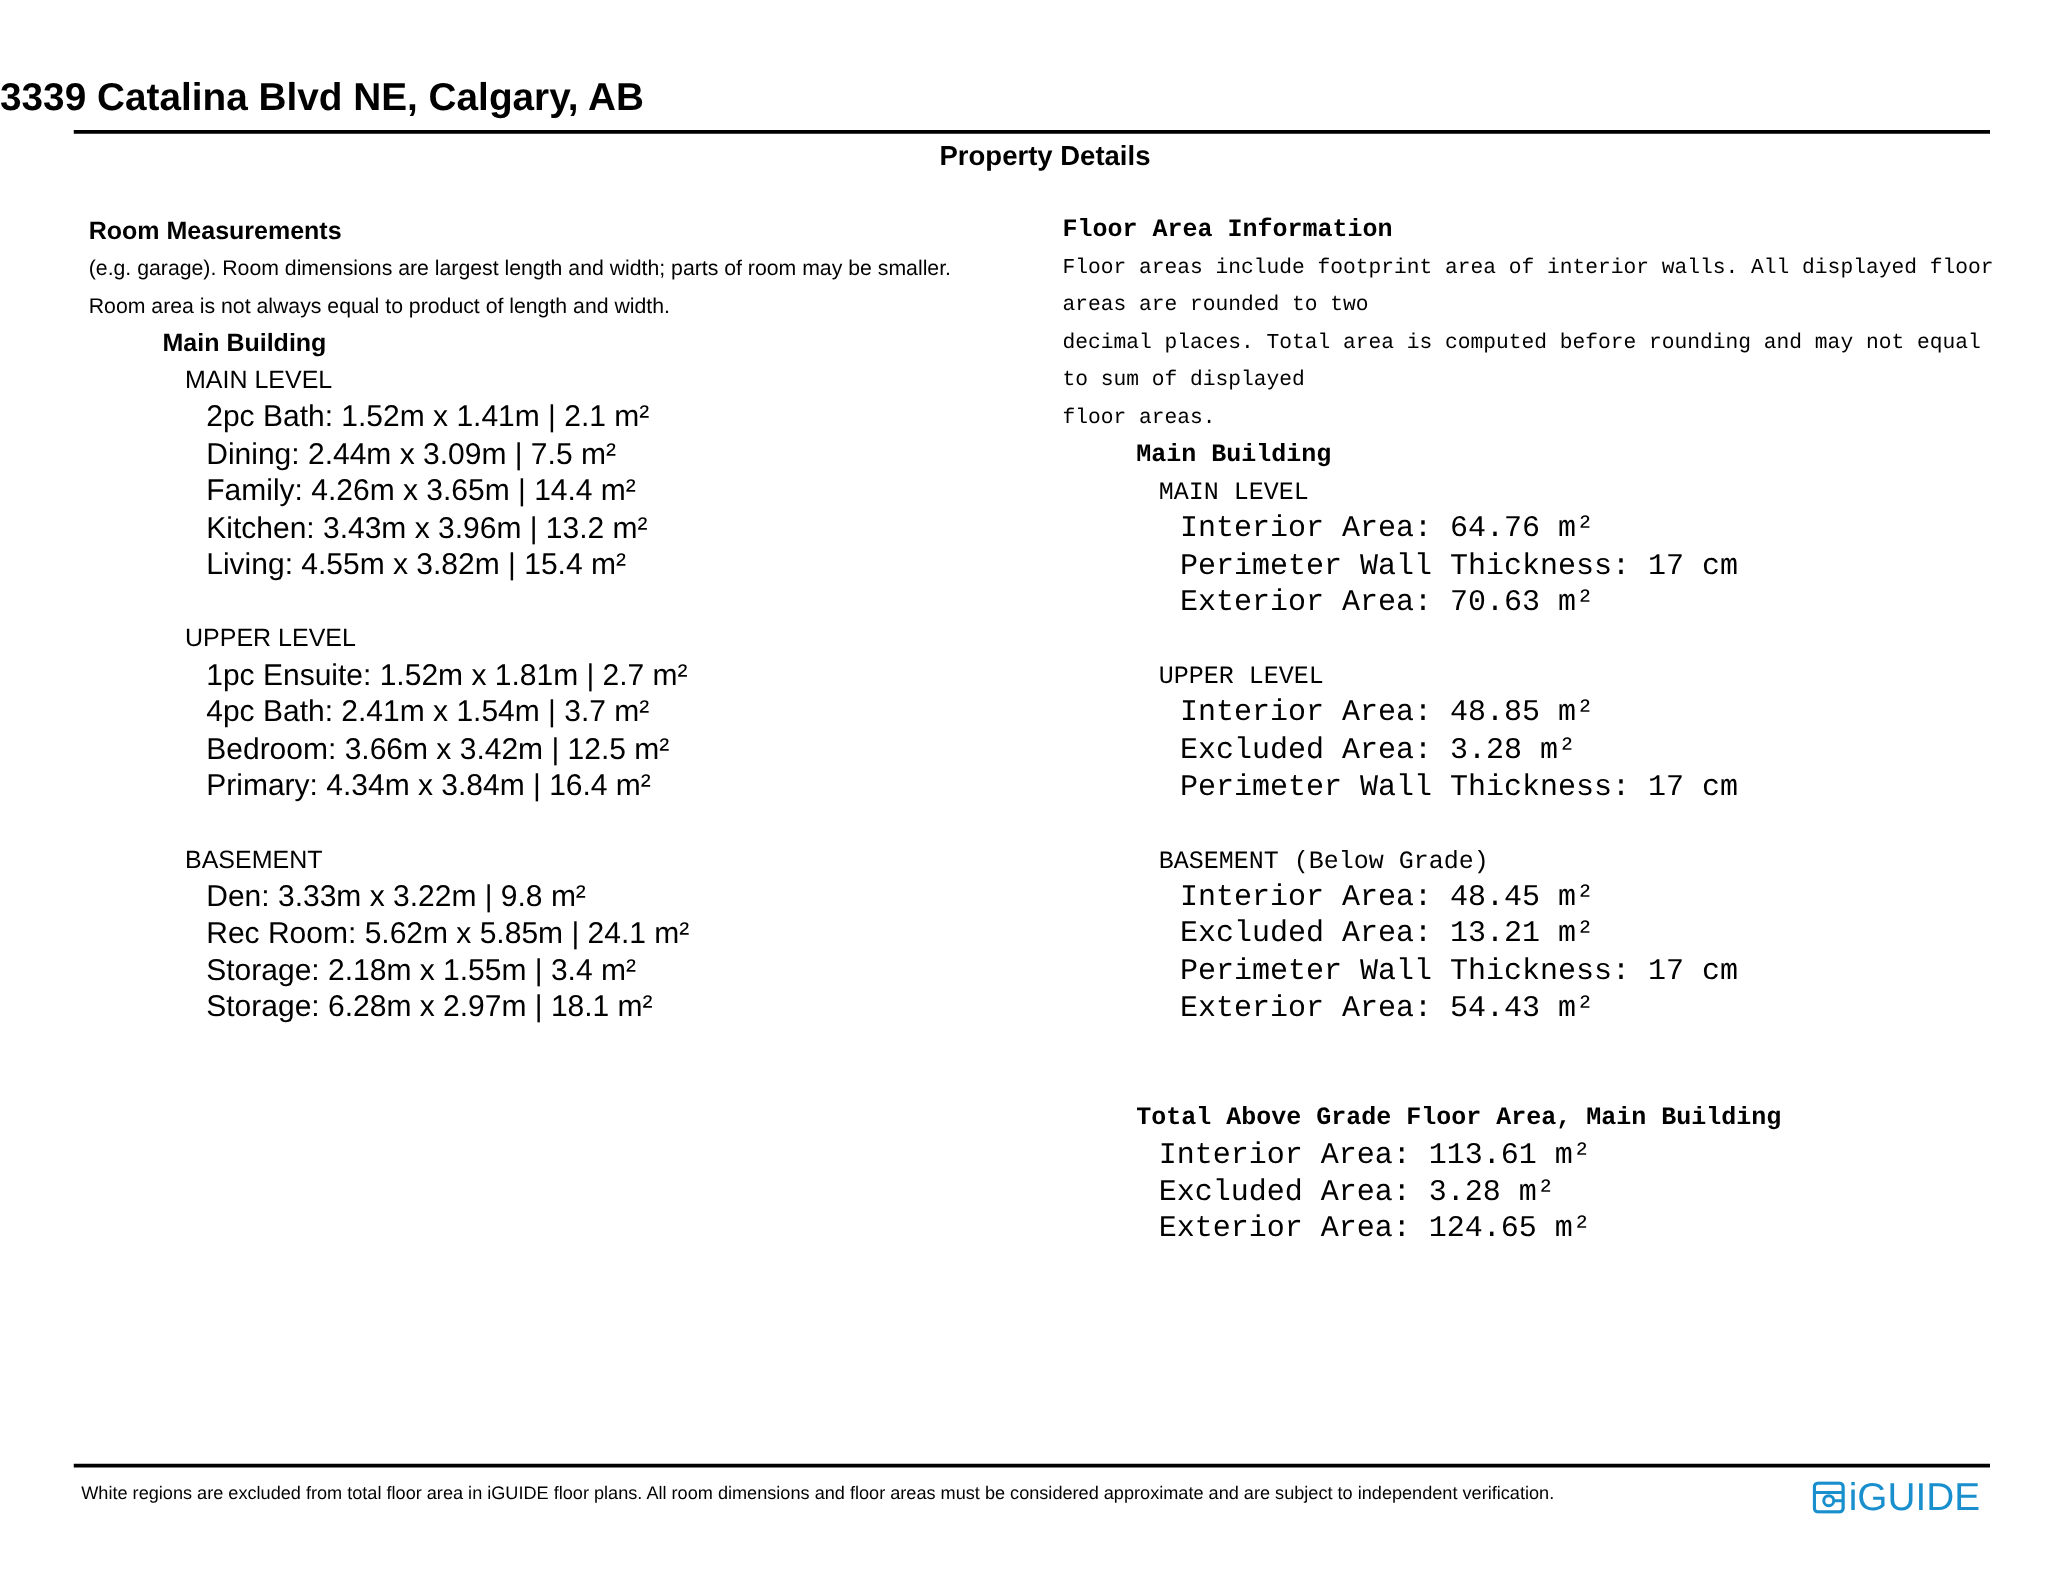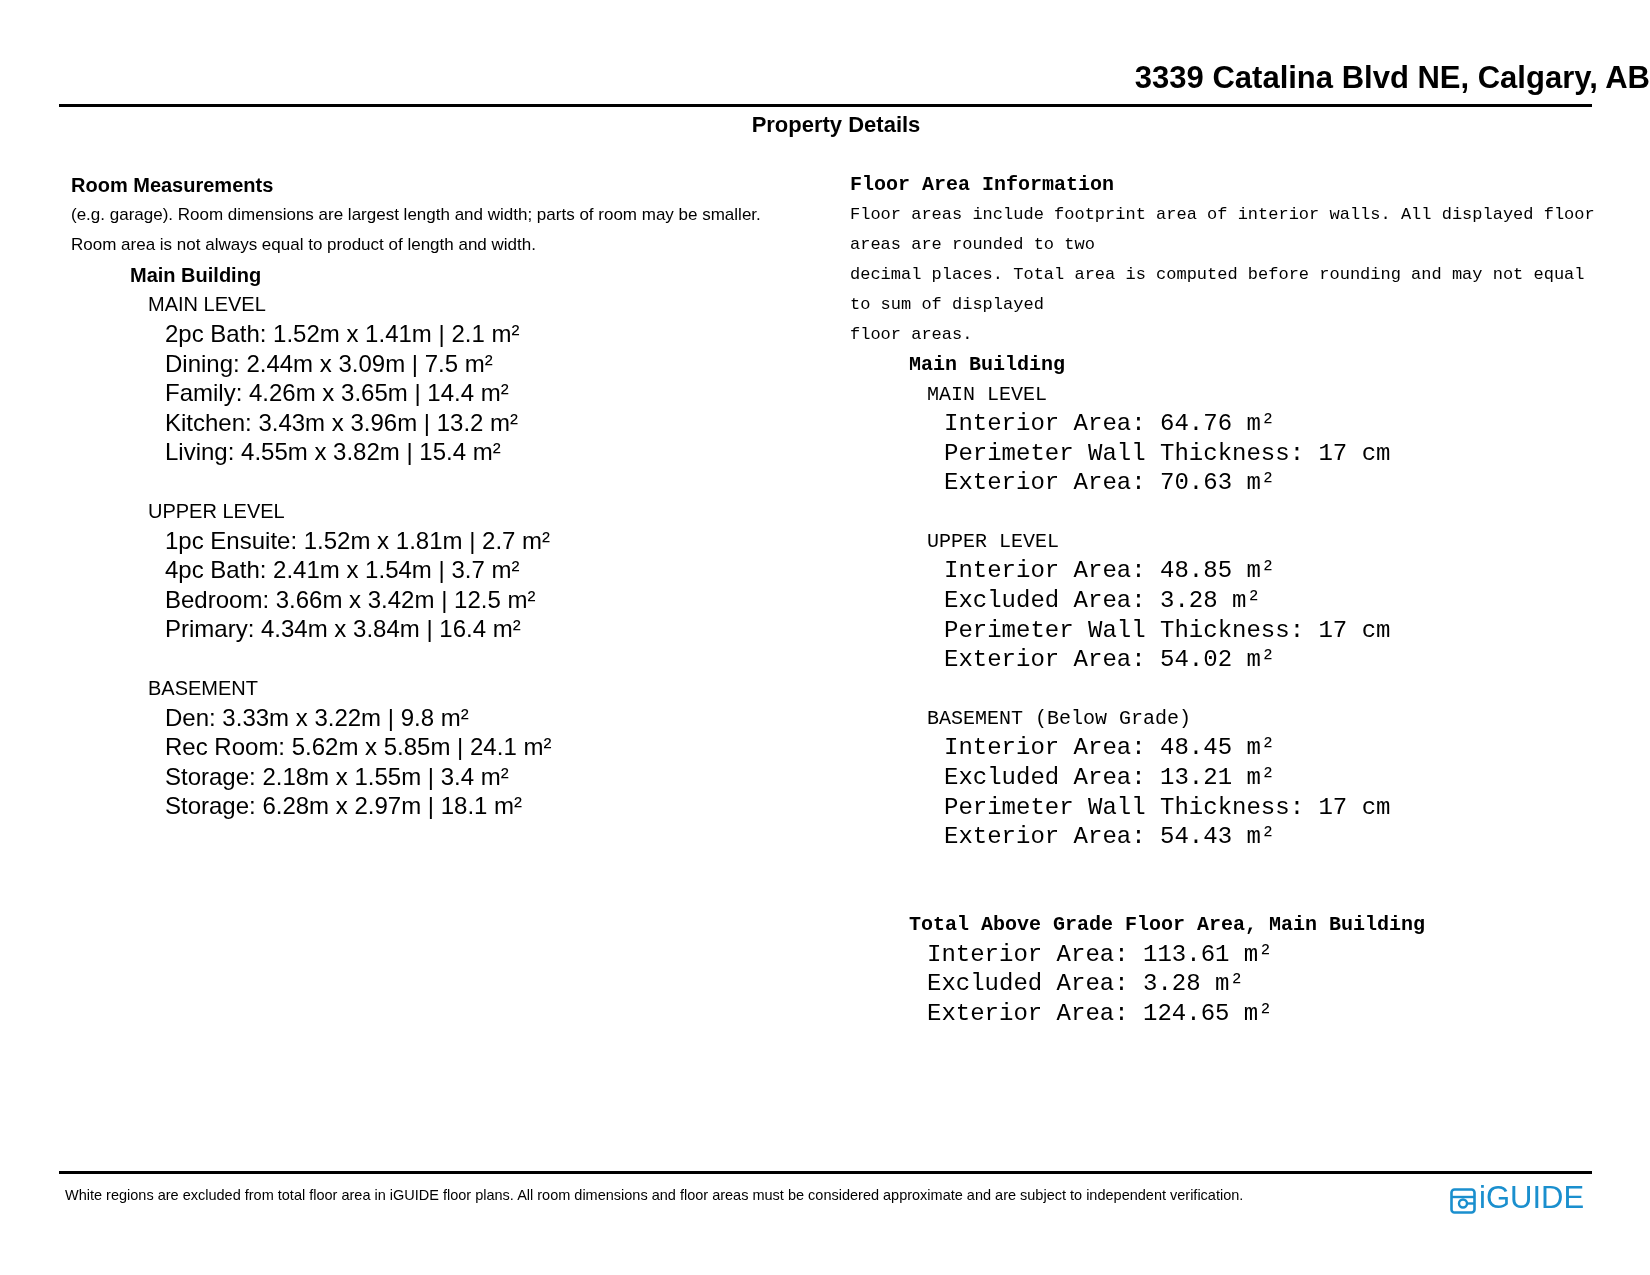--- a/index.html
+++ b/index.html
@@ -2,21 +2,21 @@
 <html><head>
 <meta charset="utf-8">
 <style>
   html, body { margin: 0; padding: 0; background: #ffffff; }
   body {
     width: 1650px; height: 1275px; position: relative; overflow: hidden;
     font-family: "Liberation Sans", sans-serif; color: #000;
   }
   .title {
     position: absolute; left: 0; width: 1650px; top: 58px;
-    text-align: right; font-weight: bold; font-size: 31px; line-height: 40px;
+    text-align: left; font-weight: bold; font-size: 31px; line-height: 40px;
   }
   .rule-top {
     position: absolute; left: 59px; width: 1533px; top: 104px; height: 3px; background: #000;
   }
   .subtitle {
     position: absolute; left: 0; width: 1650px; top: 110px;
     text-align: center; font-weight: bold; font-size: 22px; line-height: 30px; padding-left: 11px;
   }
   .col { position: absolute; top: 170px; }
   .col.left { left: 71px; width: 740px; }
@@ -31,21 +31,21 @@
   .gap { height: 29.6px; }
   .total { margin-top: 58px; }
   .total .row { margin-left: 18px; }
   .rule-bottom {
     position: absolute; left: 59px; width: 1533px; top: 1171px; height: 3px; background: #000;
   }
   .footer-note {
     position: absolute; left: 65px; top: 1186px; font-size: 14.5px; line-height: 18px; white-space: nowrap;
   }
   .logo {
-    position: absolute; left: 1450px; top: 1182px; height: 32px; display: flex; align-items: flex-end;
+    position: absolute; left: 1450px; top: 1182px; height: 32px; display: flex; align-items: center;
     color: #1a8fce;
   }
   .logo svg { display: block; }
   .logo-text { font-size: 31px; line-height: 32px; letter-spacing: 0px; margin-left: 3px; }
 </style>
 </head>
 <body>
 
 <div class="title">3339 Catalina Blvd NE, Calgary, AB</div>
 <div class="rule-top"></div>
@@ -107,21 +107,20 @@
       <div class="row">Perimeter Wall Thickness: 17 cm</div>
       <div class="row">Exterior Area: 70.63 m²</div>
       <div class="gap"></div>
     </div>
 
     <div class="level">
       <div class="level-title">UPPER LEVEL</div>
       <div class="row">Interior Area: 48.85 m²</div>
       <div class="row">Excluded Area: 3.28 m²</div>
       <div class="row">Perimeter Wall Thickness: 17 cm</div>
-      <div class="row">Exterior Area: 54.02 m²</div>
       <div class="gap"></div>
     </div>
 
     <div class="level">
       <div class="level-title">BASEMENT (Below Grade)</div>
       <div class="row">Interior Area: 48.45 m²</div>
       <div class="row">Excluded Area: 13.21 m²</div>
       <div class="row">Perimeter Wall Thickness: 17 cm</div>
       <div class="row">Exterior Area: 54.43 m²</div>
     </div>

